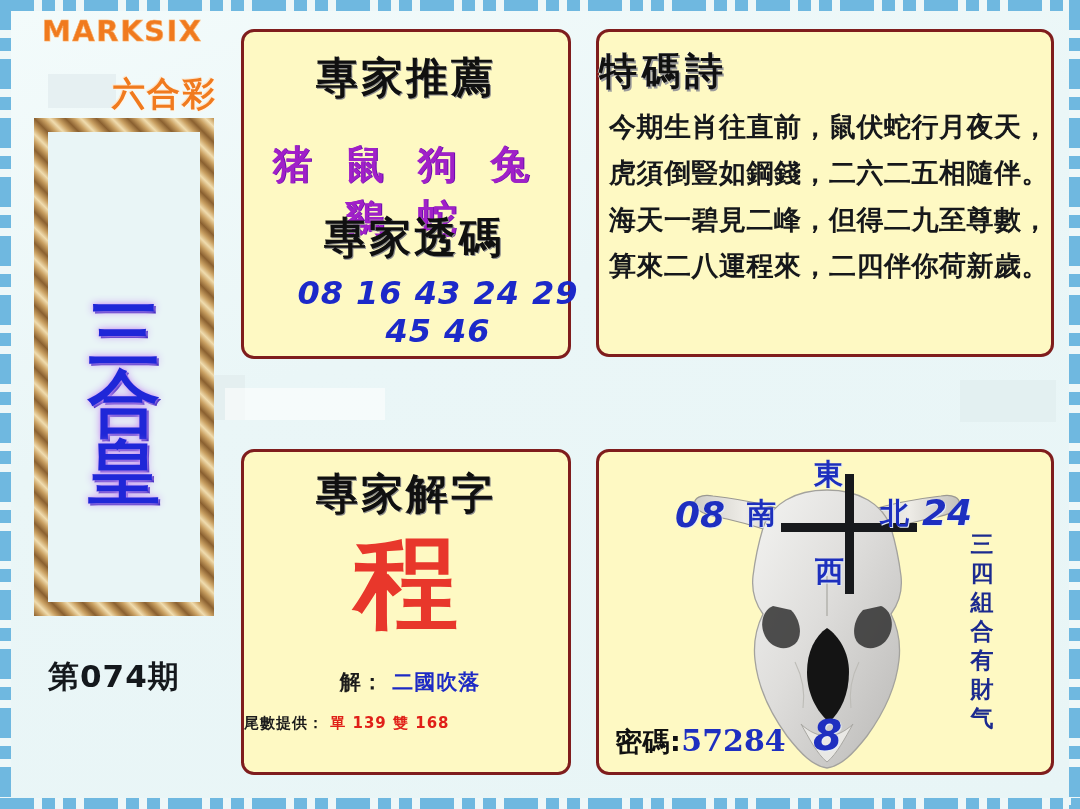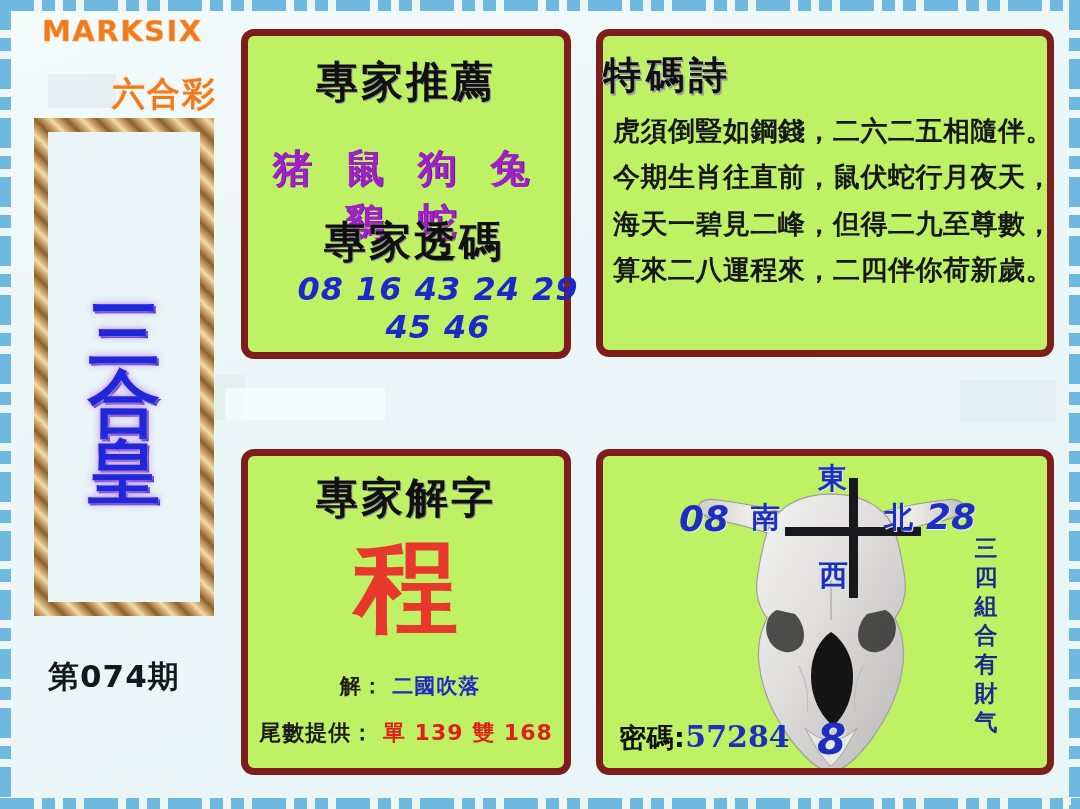--- a/index.html
+++ b/index.html
@@ -135,22 +135,22 @@
     left: 48px; top: 656px;
     font-size: 31px;
     font-weight: bold;
     color: #14181c;
     letter-spacing: 1px;
   }
 
   
   .card {
     position: absolute;
-    background: #bef264;
-    border: 7px solid #7f1d1d;
+    background: #fef9c3;
+    border: 3px solid #7f1d1d;
     border-radius: 13px;
     box-sizing: border-box;
   }
   .card-shadow-patch {
     position: absolute;
     background: #dfeff0;
   }
 
   
   #card-picks { left: 241px; top: 29px; width: 330px; height: 330px; }
@@ -228,22 +228,22 @@
     position: absolute; left: 4px; top: 216px; width: 100%;
     text-align: center;
     font-size: 21px;
     font-weight: bold;
     color: #1b1b1b;
     letter-spacing: 1px;
   }
   .char-explain .val { color: #1d2ac4; }
   .char-tails {
     position: absolute; left: 0; top: 262px; width: 100%;
-    text-align: center;
-    font-size: 22px;
+    text-align: left;
+    font-size: 15px;
     font-weight: bold;
     color: #1b1b1b;
     letter-spacing: 1px;
   }
   .char-tails .val { color: #e02018; }
 
   
   #card-skull { left: 596px; top: 449px; width: 458px; height: 326px; }
   .skull-stage {
     position: absolute;
@@ -352,22 +352,22 @@
   <div class="card" id="card-picks">
     <div class="picks-heading">專家推薦</div>
     <div class="picks-zodiac">猪 鼠 狗 兔 鷄 蛇</div>
     <div class="picks-subheading">專家透碼</div>
     <div class="picks-numbers">08 16 43 24 29 45 46</div>
   </div>
 
   <div class="card" id="card-poem">
     <div class="poem-title">特碼詩</div>
     <div class="poem-body">
+      <div class="poem-line">今期生肖往直前，鼠伏蛇行月夜天，</div>
       <div class="poem-line">虎須倒豎如鋼錢，二六二五相隨伴。</div>
-      <div class="poem-line">今期生肖往直前，鼠伏蛇行月夜天，</div>
       <div class="poem-line">海天一碧見二峰，但得二九至尊數，</div>
       <div class="poem-line">算來二八運程來，二四伴你荷新歲。</div>
     </div>
   </div>
 
   <div class="card" id="card-char">
     <div class="char-heading">專家解字</div>
     <div class="big-char">程</div>
     <div class="char-explain">
       <span>解：</span>
@@ -429,21 +429,21 @@
         <div class="vbar"></div>
         <div class="hbar"></div>
       </div>
 
       <div class="dir dir-e">東</div>
       <div class="dir dir-s">南</div>
       <div class="dir dir-n">北</div>
       <div class="dir dir-w">西</div>
 
       <div class="sk-num sk-left">08</div>
-      <div class="sk-num sk-right">28</div>
+      <div class="sk-num sk-right">24</div>
       <div class="sk-num sk-bottom">8</div>
 
       <div class="vert-phrase">
         <span>三</span>
         <span>四</span>
         <span>組</span>
         <span>合</span>
         <span>有</span>
         <span>財</span>
         <span>气</span>

